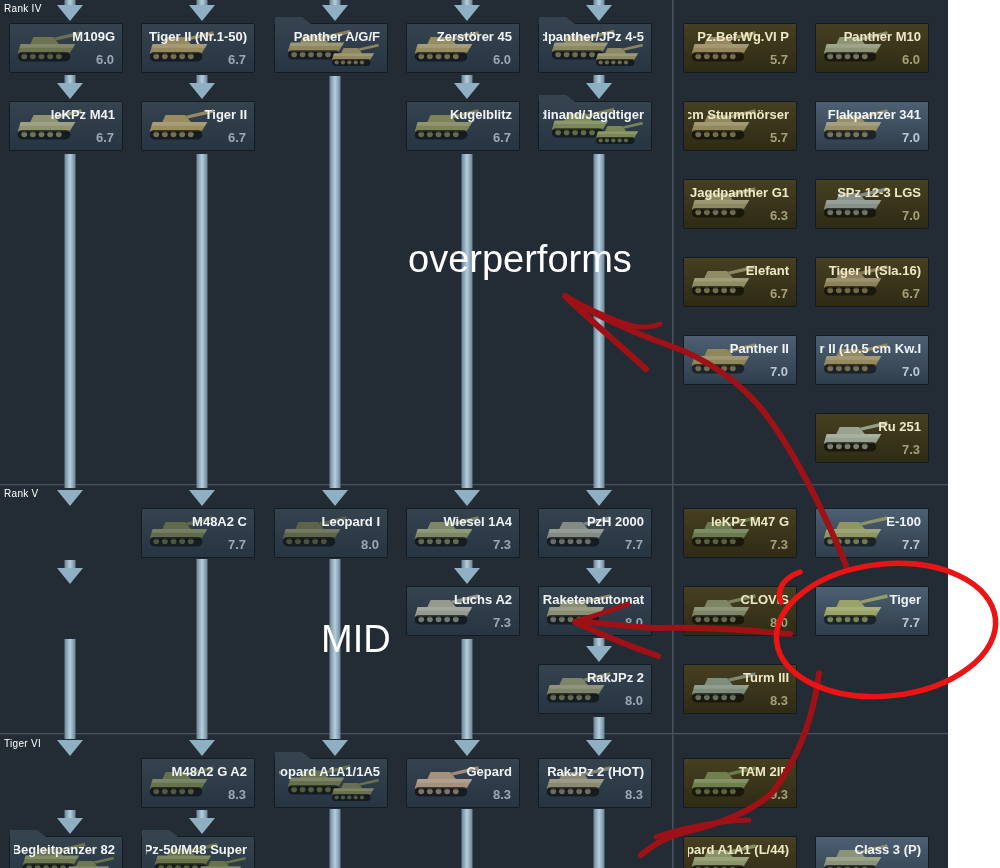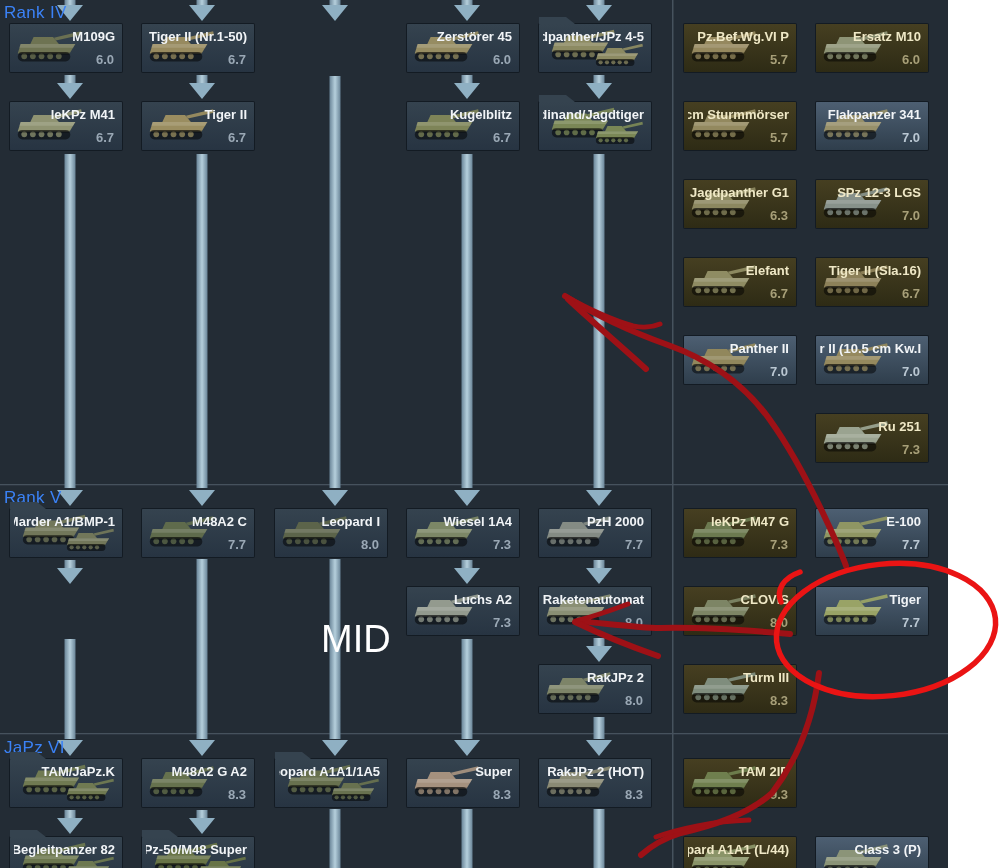--- a/index.html
+++ b/index.html
@@ -1,18 +1,18 @@
 <!DOCTYPE html>
 <html><head>
 <meta charset="utf-8">
 <style>
   html,body{margin:0;padding:0}
   #stage{position:relative;width:1000px;height:868px;background:#232c35;overflow:hidden;
          font-family:"Liberation Sans",sans-serif;}
-  .ranklbl{position:absolute;font-size:17px;color:#3b82f6;letter-spacing:.3px;z-index:2}
+  .ranklbl{position:absolute;font-size:10px;color:#ffffff;letter-spacing:.3px;z-index:2}
   
   .card{position:absolute;width:112px;height:48px;border-radius:1px;z-index:3;
         box-shadow:0 0 0 1px rgba(8,14,20,.55);}
   .card.tree{background:linear-gradient(#35434f,#273442)}
   .card.prem{background:linear-gradient(#463f21,#2e2b15)}
   .card.owned{background:linear-gradient(#4d5f72,#2f3e4c)}
   .card.folder::before{content:"";position:absolute;top:-7px;left:0;width:36px;height:7px;
         background:#35434f;clip-path:polygon(0 0,27px 0,36px 100%,0 100%)}
   .ic{position:absolute;left:2px;top:3px;z-index:1;pointer-events:none}
   .ic svg{display:block}
@@ -121,21 +121,21 @@
       <use href="#hd" x="70" y="834"></use>
     <rect x="196.5" y="810" width="11" height="10" fill="url(#pg)"></rect>
       <use href="#hd" x="202" y="834"></use>
     <rect x="329.5" y="809" width="11" height="59" fill="url(#pg)"></rect>
     <rect x="461.5" y="809" width="11" height="59" fill="url(#pg)"></rect>
     <rect x="593.5" y="809" width="11" height="59" fill="url(#pg)"></rect>
   </svg>
 
   <div class="ranklbl" style="left:4px;top:3px">Rank IV</div>
   <div class="ranklbl" style="left:4px;top:488px">Rank V</div>
-  <div class="ranklbl" style="left:4px;top:738px">JaPz VI</div>
+  <div class="ranklbl" style="left:4px;top:738px">Tiger VI</div>
 
   <div class="card tree" style="left:10px;top:24px">
       <span class="ic" style="color:#6e7352">
         <svg viewBox="0 0 100 52" width="72" height="40">
           <use href="#tk"></use>
         </svg>
       </span>
       <span class="nm">
         <i>M109G</i>
       </span>
@@ -144,20 +144,32 @@
   <div class="card tree" style="left:142px;top:24px">
       <span class="ic" style="color:#978a5f">
         <svg viewBox="0 0 100 52" width="72" height="40">
           <use href="#tk"></use>
         </svg>
       </span>
       <span class="nm">
         <i>Tiger II (Nr.1-50)</i>
       </span>
       <span class="br">6.7</span>
+    </div>
+  <div class="card tree folder" style="left:275px;top:24px">
+      <span class="ic" style="color:#8f8760">
+        <svg viewBox="0 0 112 48" width="112" height="44">
+          <use href="#tk" x="0" y="0" width="78" height="40"></use>
+          <use href="#tk" x="50" y="16" width="58" height="30"></use>
+        </svg>
+      </span>
+      <span class="nm">
+        <i>Panther A/G/F</i>
+      </span>
+      <span class="br"></span>
     </div>
   <div class="card tree" style="left:407px;top:24px">
       <span class="ic" style="color:#968c62">
         <svg viewBox="0 0 100 52" width="72" height="40">
           <use href="#tk"></use>
         </svg>
       </span>
       <span class="nm">
         <i>Zerstörer 45</i>
       </span>
@@ -213,32 +225,20 @@
         <svg viewBox="0 0 112 48" width="112" height="44">
           <use href="#tk" x="0" y="0" width="78" height="40"></use>
           <use href="#tk" x="50" y="16" width="58" height="30"></use>
         </svg>
       </span>
       <span class="nm">
         <i>Ferdinand/Jagdtiger</i>
       </span>
       <span class="br"></span>
     </div>
-  <div class="card tree folder" style="left:10px;top:509px">
-      <span class="ic" style="color:#72775a">
-        <svg viewBox="0 0 112 48" width="112" height="44">
-          <use href="#tk" x="0" y="0" width="78" height="40"></use>
-          <use href="#tk" x="50" y="16" width="58" height="30"></use>
-        </svg>
-      </span>
-      <span class="nm">
-        <i>Marder A1/BMP-1</i>
-      </span>
-      <span class="br"></span>
-    </div>
   <div class="card tree" style="left:142px;top:509px">
       <span class="ic" style="color:#5f6b4c">
         <svg viewBox="0 0 100 52" width="72" height="40">
           <use href="#tk"></use>
         </svg>
       </span>
       <span class="nm">
         <i>M48A2 C</i>
       </span>
       <span class="br">7.7</span>
@@ -301,32 +301,20 @@
   <div class="card tree" style="left:539px;top:665px">
       <span class="ic" style="color:#7d8468">
         <svg viewBox="0 0 100 52" width="72" height="40">
           <use href="#tk"></use>
         </svg>
       </span>
       <span class="nm">
         <i>RakJPz 2</i>
       </span>
       <span class="br">8.0</span>
-    </div>
-  <div class="card tree folder" style="left:10px;top:759px">
-      <span class="ic" style="color:#707a52">
-        <svg viewBox="0 0 112 48" width="112" height="44">
-          <use href="#tk" x="0" y="0" width="78" height="40"></use>
-          <use href="#tk" x="50" y="16" width="58" height="30"></use>
-        </svg>
-      </span>
-      <span class="nm">
-        <i>TAM/JaPz.K</i>
-      </span>
-      <span class="br"></span>
     </div>
   <div class="card tree" style="left:142px;top:759px">
       <span class="ic" style="color:#66724e">
         <svg viewBox="0 0 100 52" width="72" height="40">
           <use href="#tk"></use>
         </svg>
       </span>
       <span class="nm">
         <i>M48A2 G A2</i>
       </span>
@@ -344,21 +332,21 @@
       </span>
       <span class="br"></span>
     </div>
   <div class="card tree" style="left:407px;top:759px">
       <span class="ic" style="color:#a5917e">
         <svg viewBox="0 0 100 52" width="72" height="40">
           <use href="#tk"></use>
         </svg>
       </span>
       <span class="nm">
-        <i>Super</i>
+        <i>Gepard</i>
       </span>
       <span class="br">8.3</span>
     </div>
   <div class="card tree" style="left:539px;top:759px">
       <span class="ic" style="color:#8a8a74">
         <svg viewBox="0 0 100 52" width="72" height="40">
           <use href="#tk"></use>
         </svg>
       </span>
       <span class="nm">
@@ -402,21 +390,21 @@
       </span>
       <span class="br">5.7</span>
     </div>
   <div class="card prem" style="left:816px;top:24px">
       <span class="ic" style="color:#8e9476">
         <svg viewBox="0 0 100 52" width="72" height="40">
           <use href="#tk"></use>
         </svg>
       </span>
       <span class="nm">
-        <i>Ersatz M10</i>
+        <i>Panther M10</i>
       </span>
       <span class="br">6.0</span>
     </div>
   <div class="card prem" style="left:684px;top:102px">
       <span class="ic" style="color:#93895f">
         <svg viewBox="0 0 100 52" width="72" height="40">
           <use href="#tk"></use>
         </svg>
       </span>
       <span class="nm">
@@ -613,15 +601,16 @@
       <path d="M575,622 C600,634 632,647 658,656"></path>
       <path d="M819,673 C814,714 800,756 772,793 C747,816 708,827 681,833 C665,838 651,846 641,855"></path>
       <path d="M656,837 C678,829 714,821 749,820" stroke-width="5"></path>
     </g>
     <g fill="none" stroke="#ea1414" stroke-width="5.5" stroke-linecap="round">
       <ellipse cx="886" cy="630" rx="110" ry="66" transform="rotate(-6 886 630)"></ellipse>
       <path d="M800,572 C783,578 776,590 781,602"></path>
     </g>
   </svg>
 
+  <div class="anno" style="left:408px;top:238px">overperforms</div>
   <div class="anno" style="left:321px;top:618px">MID</div>
 
 </div>
 
 </body></html>

